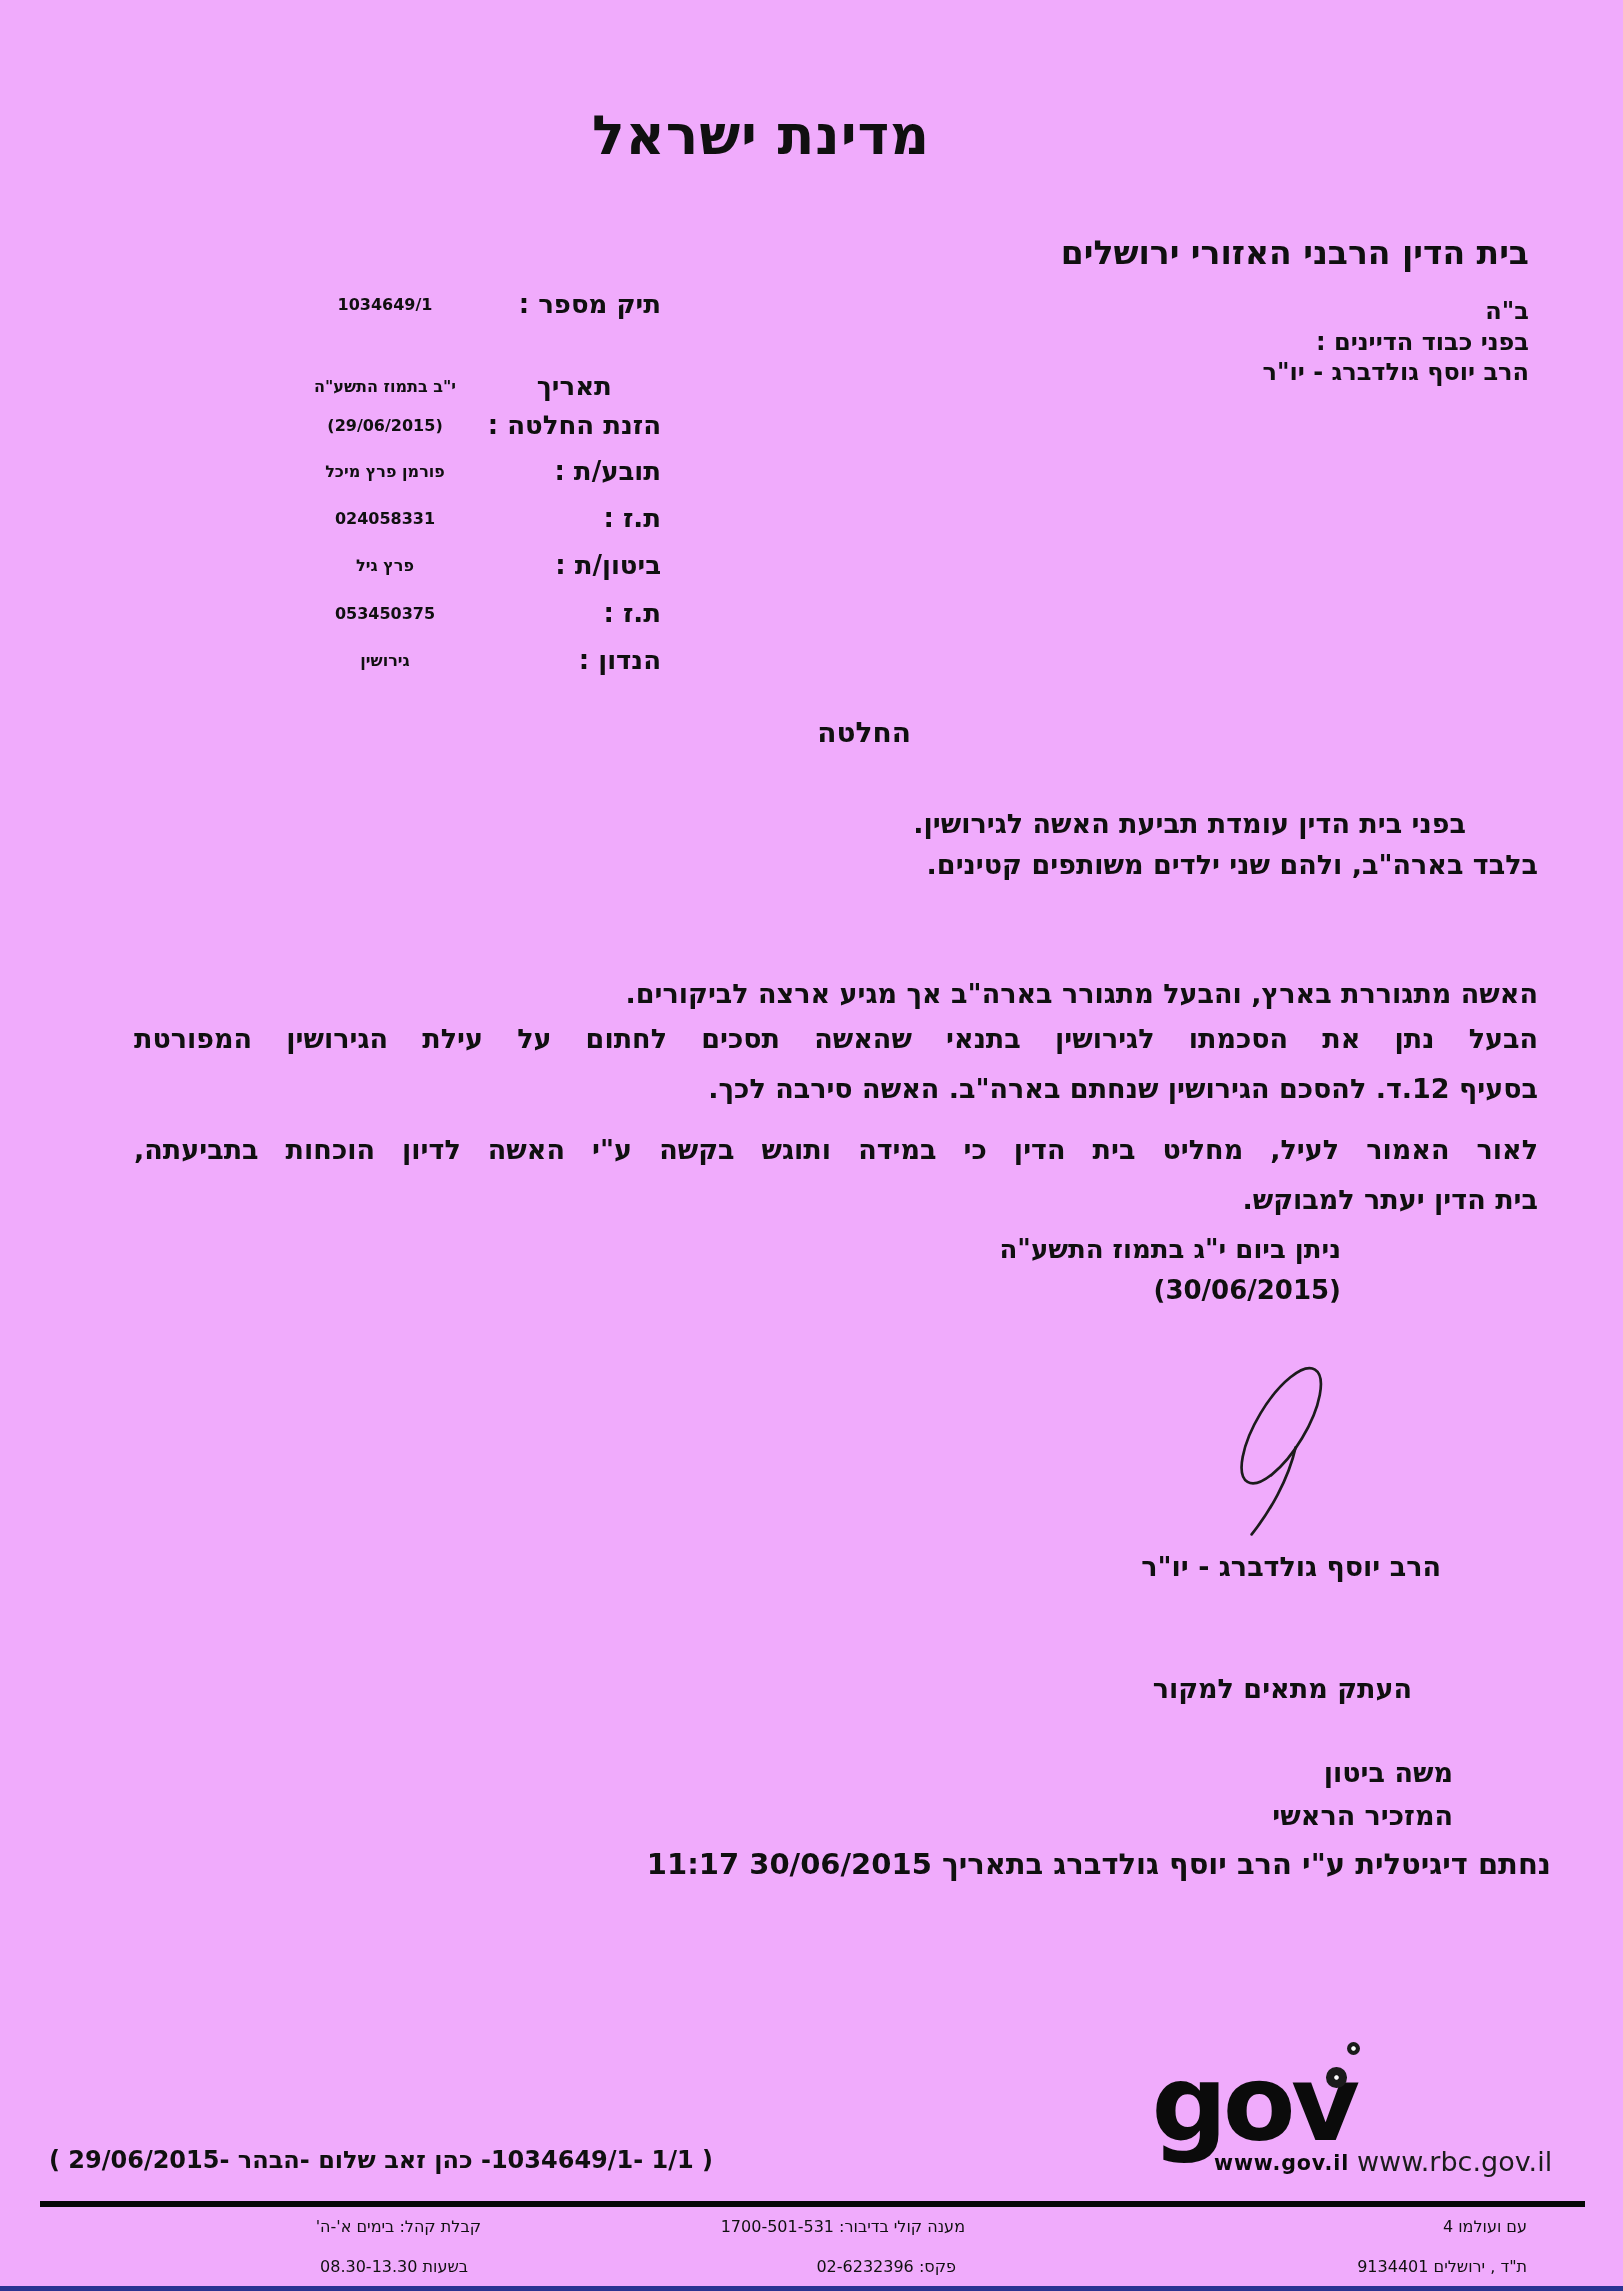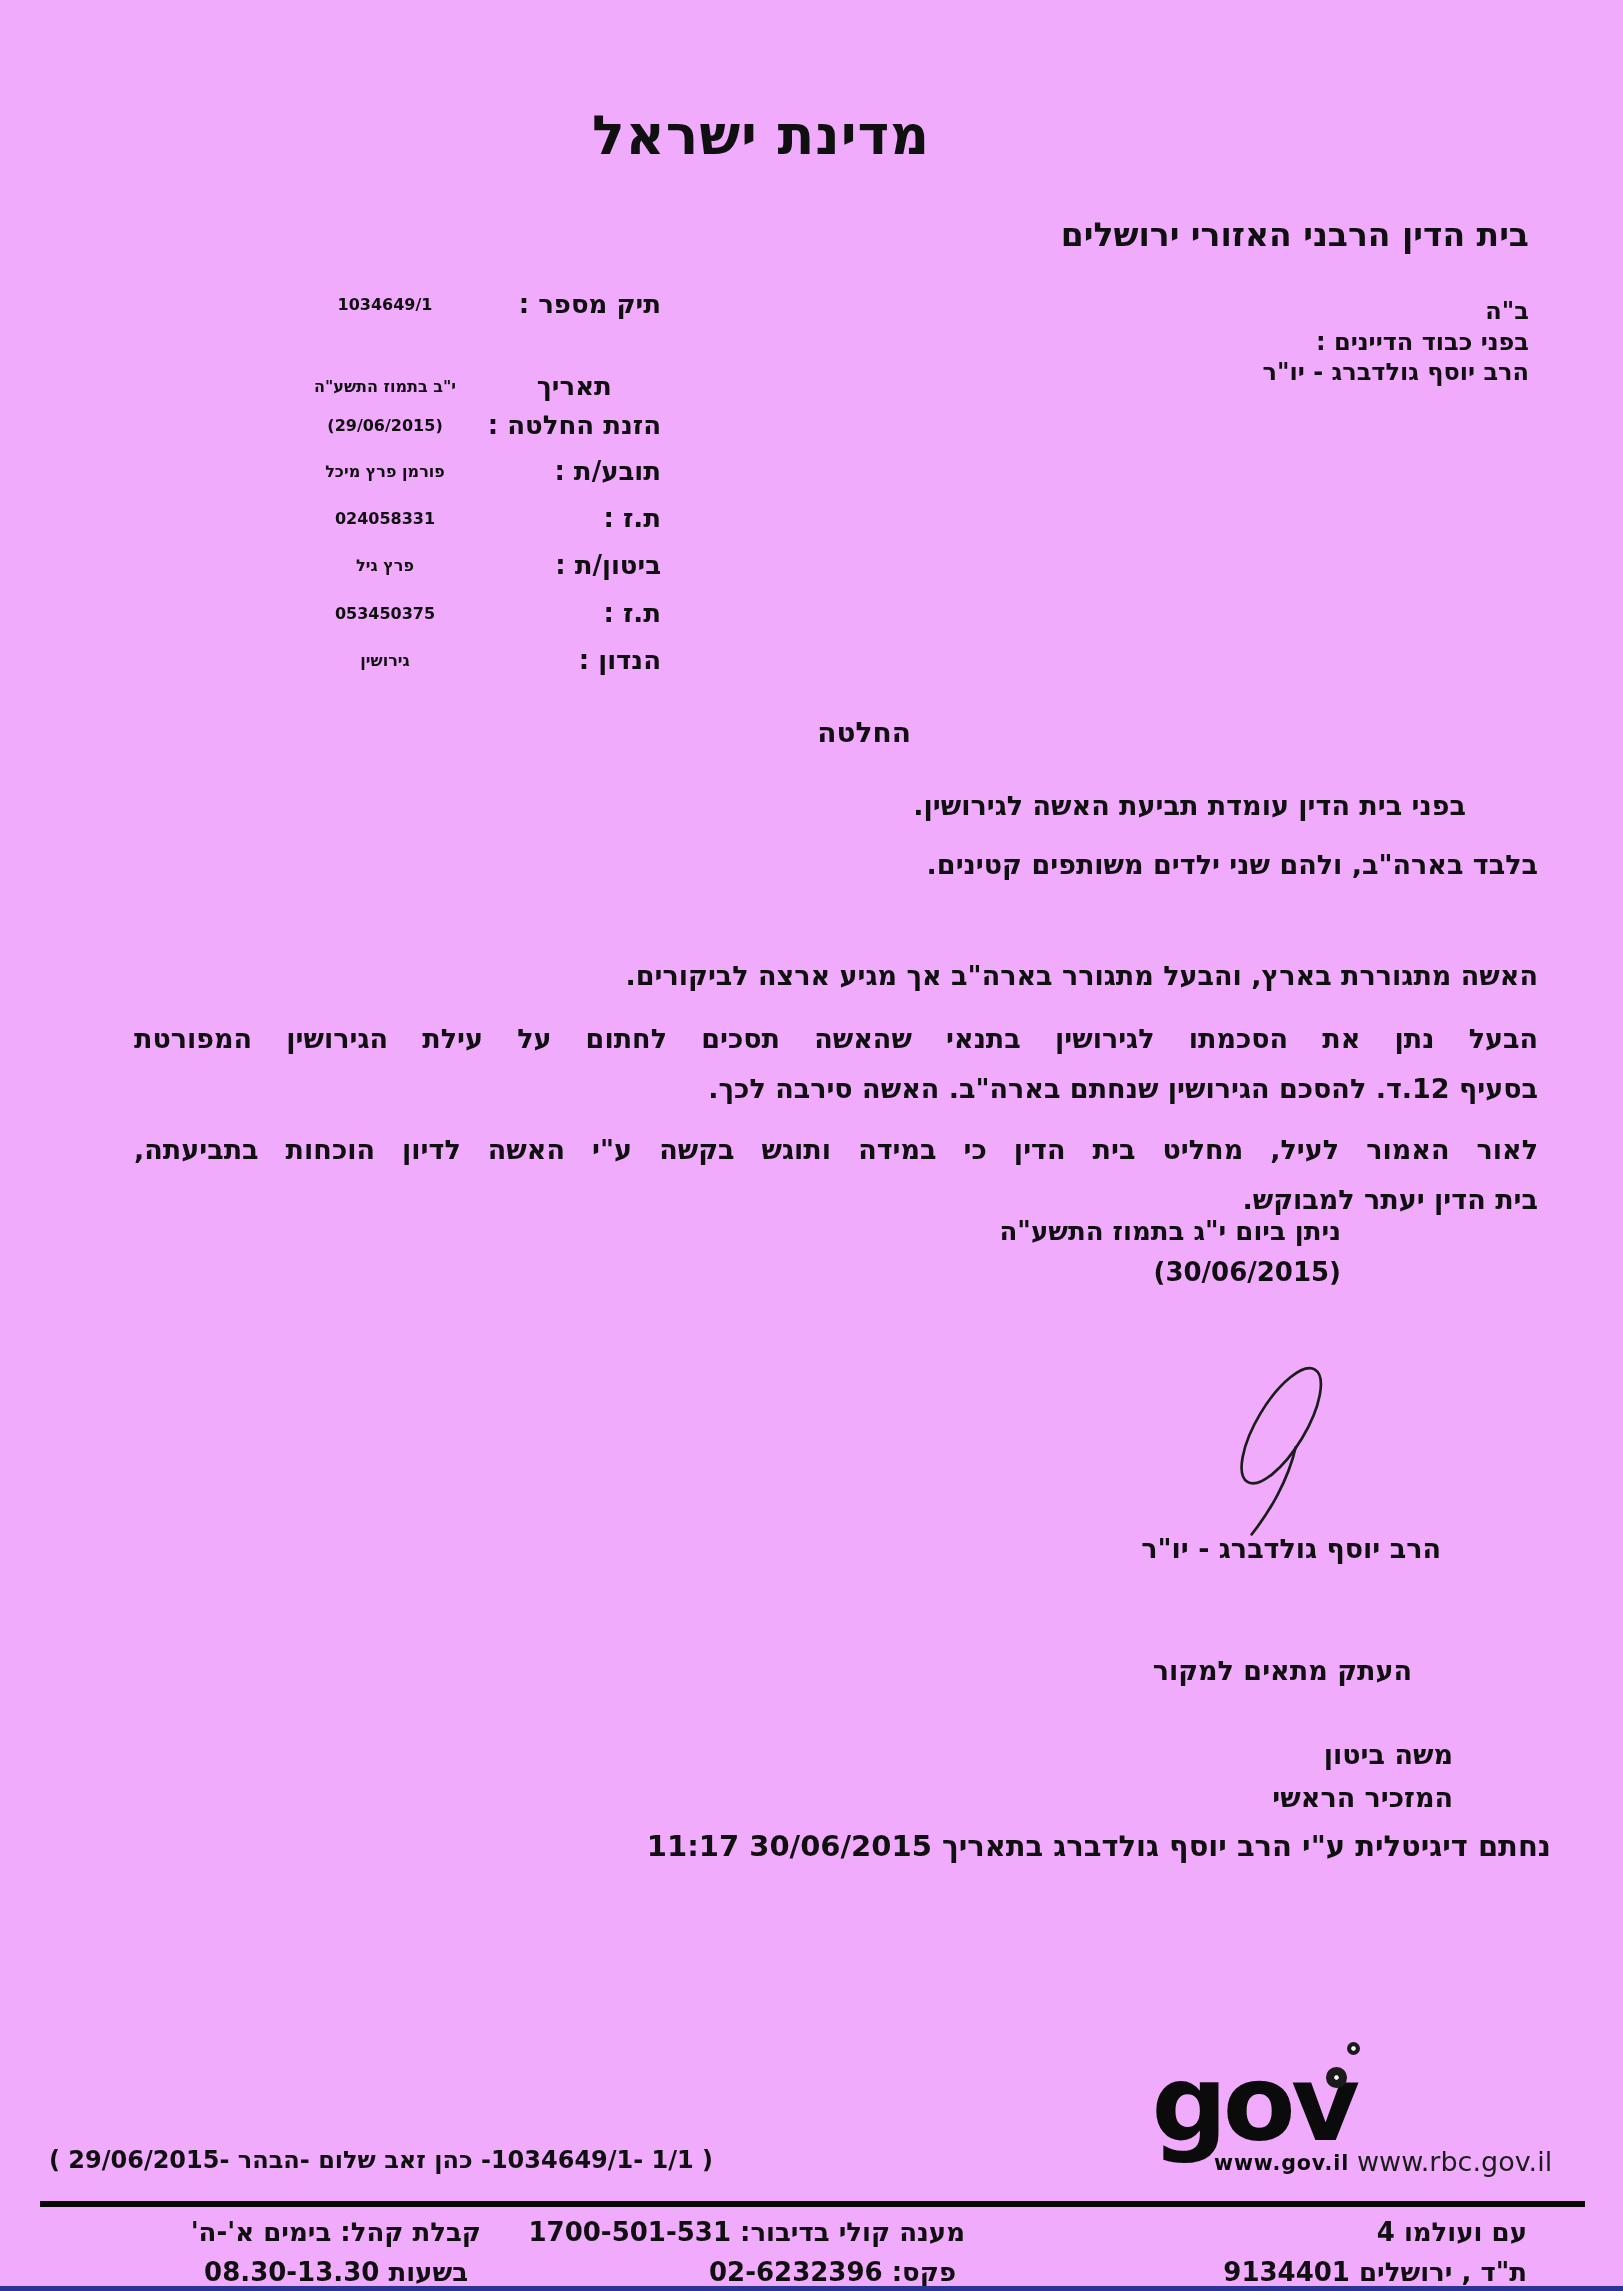--- a/index.html
+++ b/index.html
@@ -2,21 +2,21 @@
 <html lang="he" style="font-size:14.3px"><head>
 <meta charset="utf-8">
 <style>
   html,body{margin:0;padding:0;background:#ffffff;}
   #page{
     position:relative;width:1624px;height:2292px;background:#f0abfc;
     font-family:"DejaVu Sans",sans-serif;color:#101010;overflow:hidden;padding-left:15px;
   }
   .abs{position:absolute;}
   .rtl{direction:rtl;}
-  .nowrap{white-space:nowrap;}
+  .nowrap{white-space:nowrap;margin-top:18px;}
 
   .title{left:537px;top:104px;width:448px;text-align:center;font-size:54px;font-weight:700;letter-spacing:0.9px;}
   .court{top:215px;right:110px;font-size:33px;font-weight:700;}
   .hdr-sm{right:110px;font-size:24px;font-weight:700;text-align:right;}
 
   .case-label{right:978px;text-align:center;font-size:26px;font-weight:700;line-height:39px;white-space:nowrap;direction:rtl;}
   .case-value{left:224px;width:322px;text-align:center;font-size:16px;font-weight:700;line-height:39px;direction:rtl;}
 
   .heading{top:716px;right:728px;font-size:28px;font-weight:700;}
   .para{font-size:27px;font-weight:700;line-height:50px;direction:rtl;}
@@ -31,21 +31,21 @@
   .gov-box{left:1146px;top:2031px;width:421px;height:170px;}
   .gov-text{left:5.4px;top:19.7px;font-size:106px;font-weight:800;letter-spacing:-4.5px;line-height:1;color:#0b0b0b;}
   .flower{border-radius:50%;background:radial-gradient(circle,#ffffff 0 1.8px,#1b1b1b 2.7px);}
   .f1{left:201px;top:10.7px;width:13.4px;height:13.4px;}
   .f2{left:180px;top:36px;width:20.6px;height:20.6px;}
   .gov-url{left:68px;top:120px;font-size:20.6px;font-weight:700;letter-spacing:0.9px;color:#0b0b0b;}
   .rbc-url{left:211px;top:115px;font-size:27px;font-weight:500;color:#1c1c1c;}
 
   .foot-ref{top:2146px;left:49px;font-size:24px;font-weight:700;direction:rtl;white-space:nowrap;}
   .sep{top:2201px;left:40px;width:1545px;height:6.3px;background:#070707;}
-  .contact{font-size:26px;font-weight:700;direction:rtl;white-space:nowrap;text-align:right;}
+  .contact{font-size:16px;font-weight:400;direction:rtl;white-space:nowrap;text-align:right;}
   .blue-line{top:2286px;left:0;width:1624px;height:6.3px;background:#2a3492;}
 </style>
 </head>
 <body>
 
 <div id="page">
 
   <div class="abs title">מדינת ישראל</div>
   <div class="abs court rtl nowrap">בית הדין הרבני האזורי ירושלים</div>
   <div class="abs hdr-sm rtl" style="top:297px">ב"ה</div>

